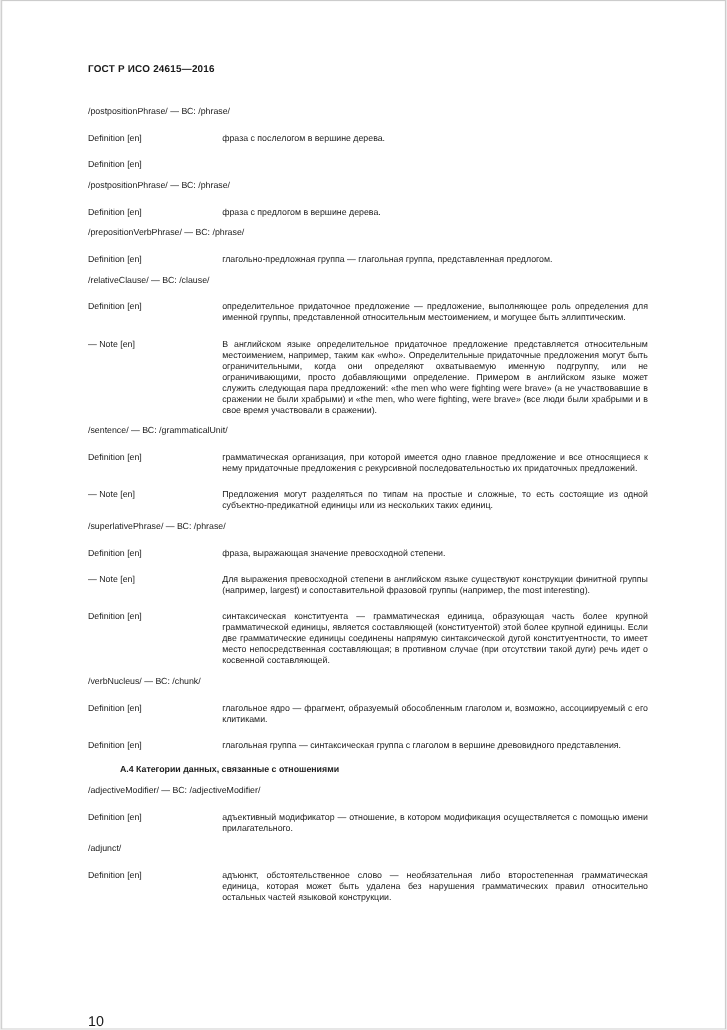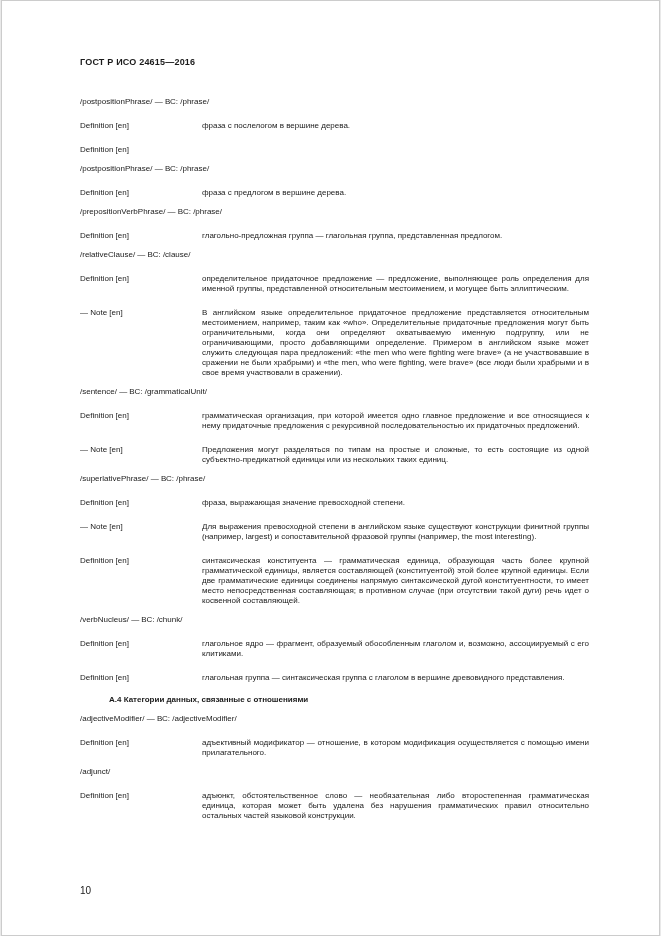--- a/index.html
+++ b/index.html
@@ -46,22 +46,22 @@
   }
   .section-heading {
     margin-top: 12px;
     margin-bottom: 2px;
     padding-left: 29px;
     font-weight: bold;
   }
   .page-number {
     position: absolute;
     left: 78px;
-    top: 884px;
-    font-size: 10px;
+    top: 920px;
+    font-size: 13px;
   }
 </style>
 </head>
 <body>
 
 <div class="page">
   <div class="doc-header">ГОСТ Р ИСО  24615—2016</div>
 
   <div class="content" id="content">
       <div class="term">/postpositionPhrase/ — ВС: /phrase/</div>

